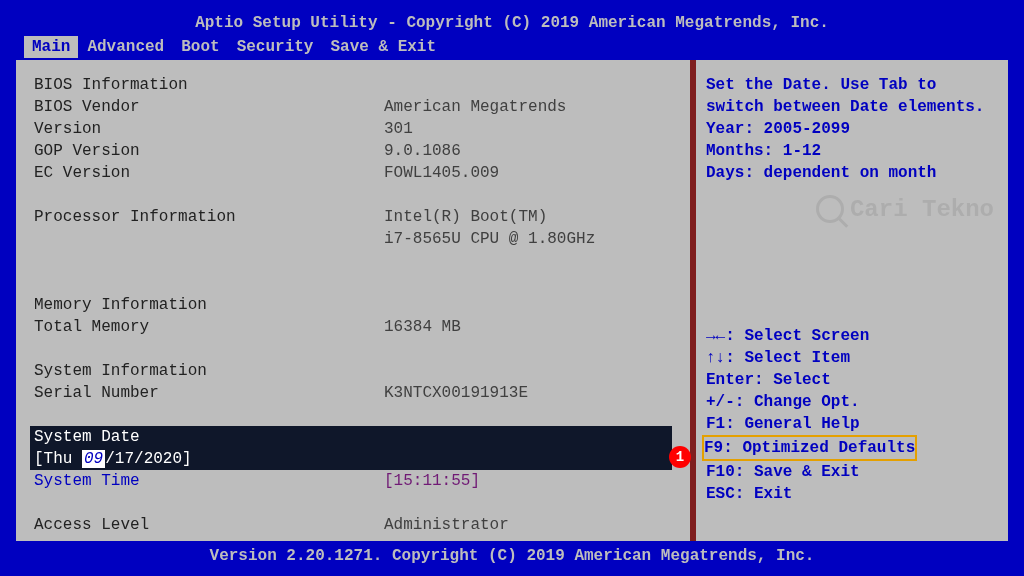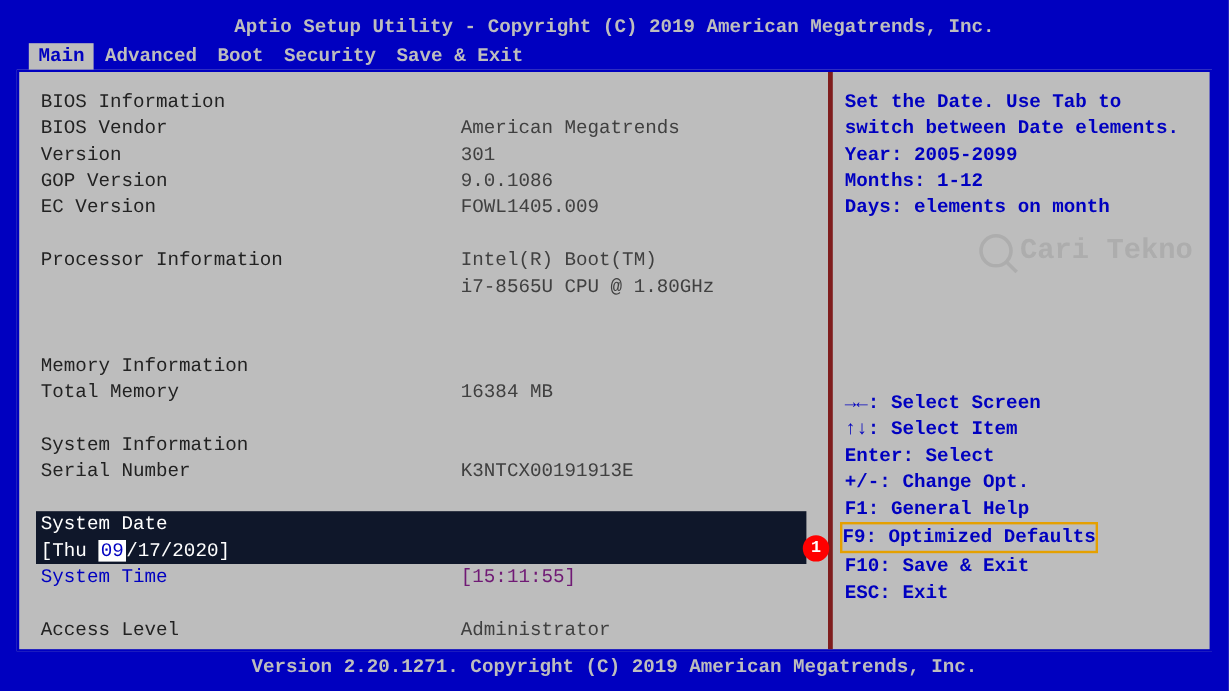--- a/index.html
+++ b/index.html
@@ -56,21 +56,21 @@
     }
     .left-panel {
       flex: 1;
       padding: 14px 18px;
       font-size: 16px;
       color: #222;
       position: relative;
     }
     .right-panel {
       width: 318px;
-      border-left: 4px solid #7f1d1d;
+      border-left: 6px solid #7f1d1d;
       padding: 14px 10px;
       font-size: 16px;
       color: #0000C0;
       font-weight: bold;
       position: relative;
       display: flex;
       flex-direction: column;
     }
     .info-row {
       display: flex;
@@ -98,20 +98,21 @@
     .date-row .label {
       color: #FFFFFF;
     }
     .date-value {
       color: #FFFFFF;
     }
     .date-month-highlight {
       background: #FFFFFF;
       color: #0000C0;
       padding: 0 2px;
+      font-style: italic;
     }
     .time-row {
       display: flex;
       line-height: 22px;
     }
     .time-row .label {
       color: #0000C0;
     }
     .time-row .value {
       color: #701a75;
@@ -265,21 +266,21 @@
 
       <div class="annotation-marker">1</div>
     </div>
 
     <div class="right-panel">
       <div class="help-top">
         <div class="help-line">Set the Date. Use Tab to</div>
         <div class="help-line">switch between Date elements.</div>
         <div class="help-line">Year: 2005-2099</div>
         <div class="help-line">Months: 1-12</div>
-        <div class="help-line">Days: elements on month</div>
+        <div class="help-line">Days: dependent on month</div>
       </div>
       <div class="help-bottom">
         <div class="help-line">→←: Select Screen</div>
         <div class="help-line">↑↓: Select Item</div>
         <div class="help-line">Enter: Select</div>
         <div class="help-line">+/-: Change Opt.</div>
         <div class="help-line">F1: General Help</div>
         <div class="help-line"><span class="highlighted-help">F9: Optimized Defaults</span></div>
         <div class="help-line">F10: Save &amp; Exit</div>
         <div class="help-line">ESC: Exit</div>

